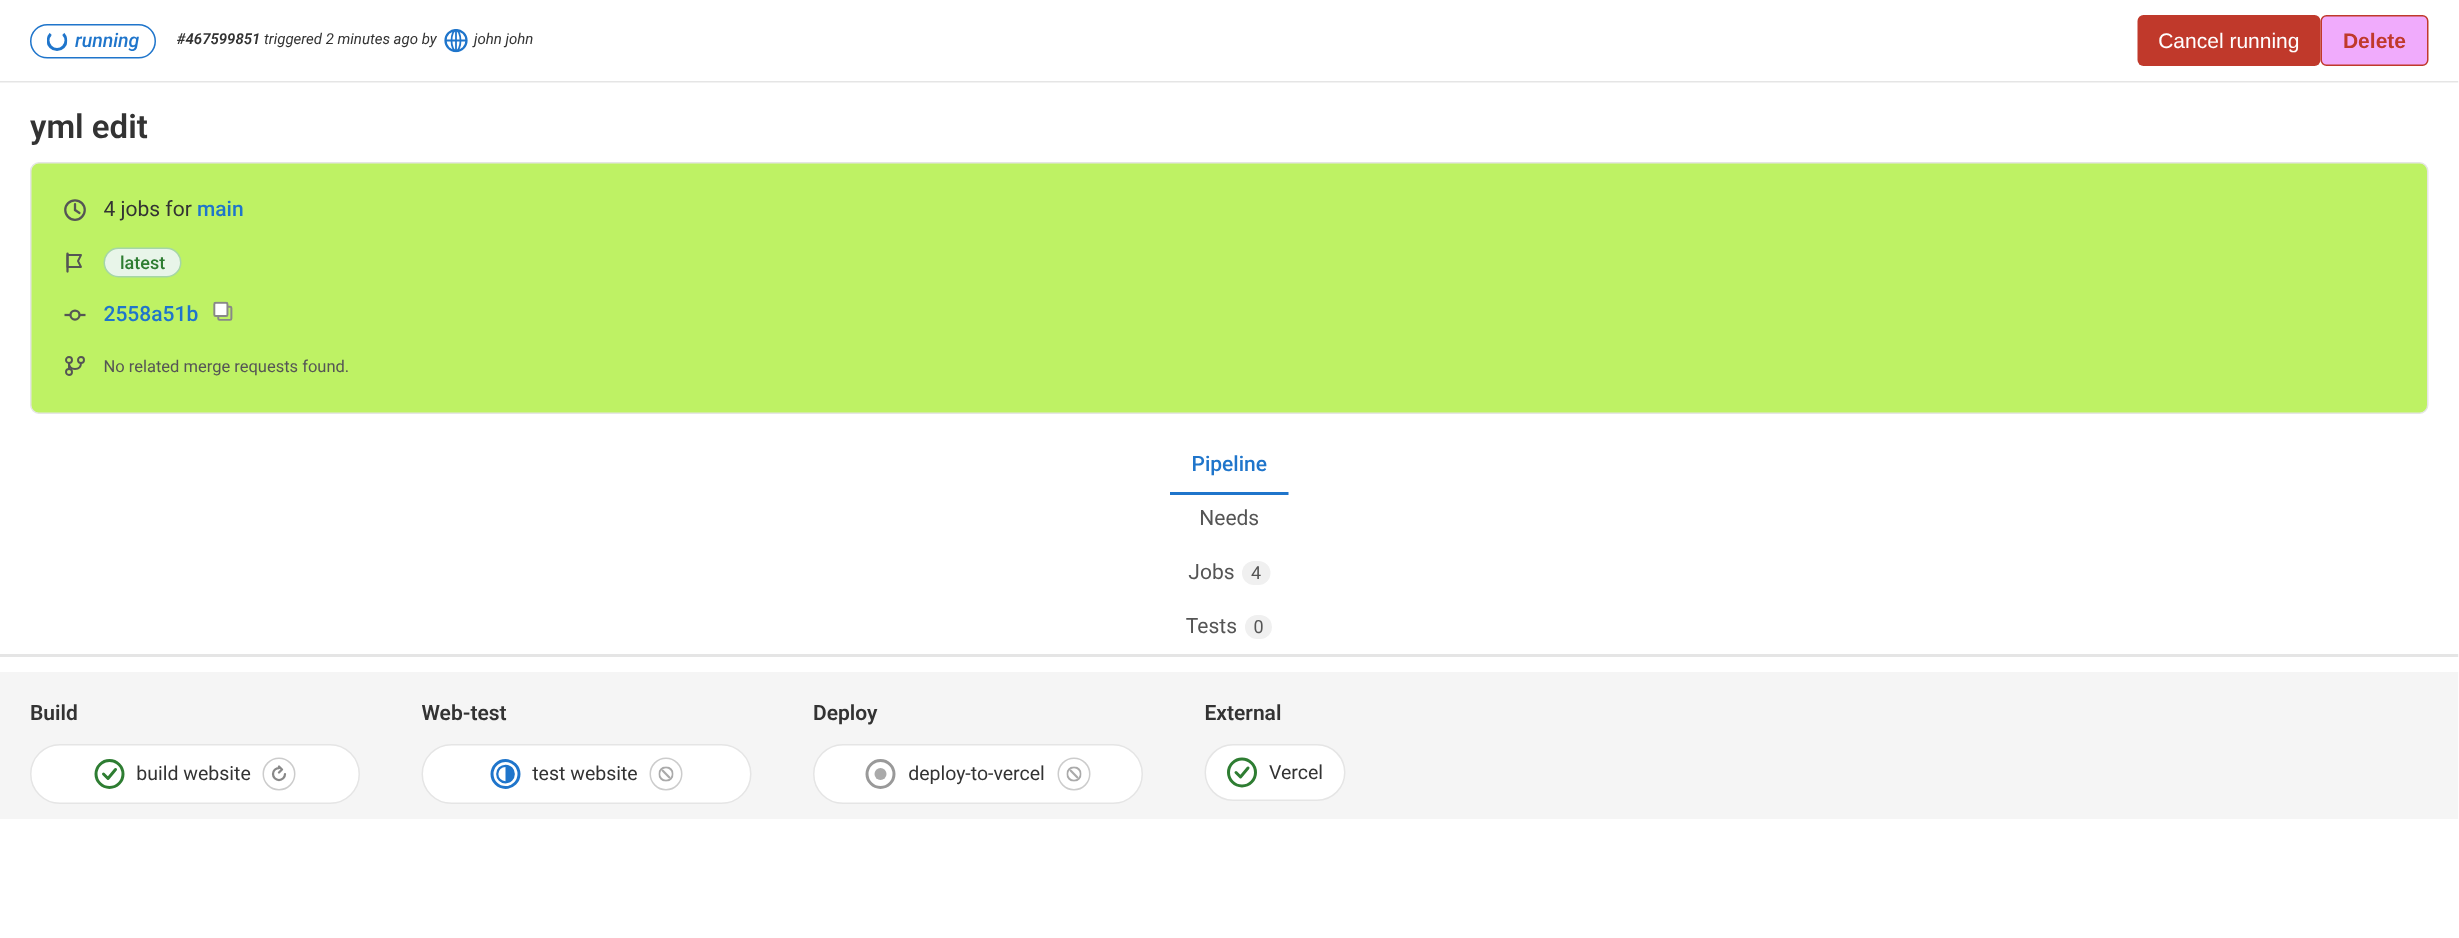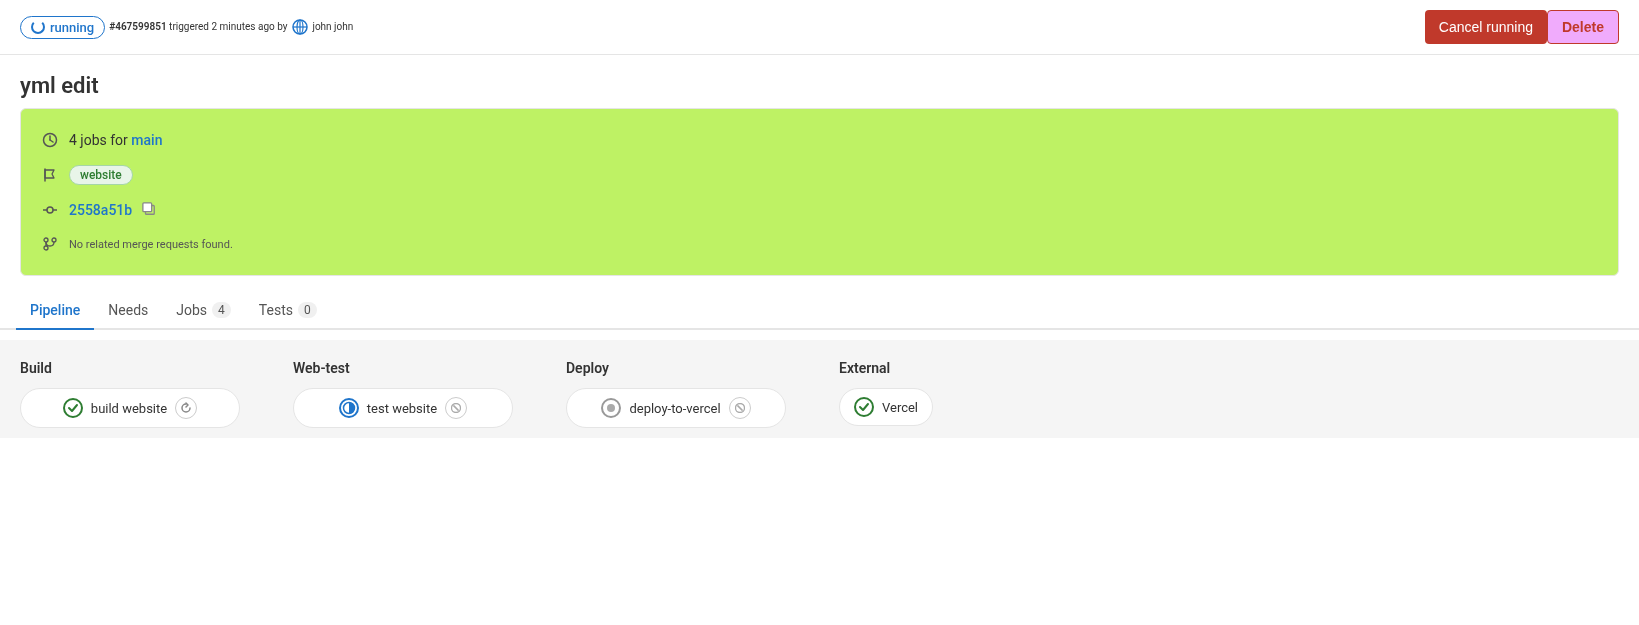--- a/index.html
+++ b/index.html
@@ -3,21 +3,21 @@
   <meta charset="utf-8">
   <style>
     * { box-sizing: border-box; margin: 0; padding: 0; }
     body { font-family: -apple-system, BlinkMacSystemFont, 'Segoe UI', Roboto, sans-serif; font-size: 14px; color: #333; background: #fff; }
 
     .top-bar {
       display: flex; align-items: center; justify-content: space-between;
       padding: 10px 20px; border-bottom: 1px solid #e5e5e5;
       background: #fff;
     }
-    .top-bar-left { display: flex; align-items: center; gap: 4px; }
+    .top-bar-left { display: flex; align-items: center; gap: 14px; font-style: italic; }
     .running-badge {
       display: inline-flex; align-items: center; gap: 5px;
       border: 1.5px solid #1f75cb; border-radius: 12px; padding: 3px 10px;
       color: #1f75cb; font-size: 13px; font-weight: 500;
     }
     .running-icon {
       width: 14px; height: 14px; border: 2px solid #1f75cb; border-radius: 50%;
       border-top-color: transparent; animation: spin 1s linear infinite; display: inline-block;
     }
     @keyframes spin { to { transform: rotate(360deg); } }
@@ -48,34 +48,34 @@
     .jobs-text { color: #333; font-size: 14px; }
     .branch-link { color: #1f75cb; text-decoration: none; font-weight: 500; }
     .latest-badge {
       background: #e8f5e9; color: #2e7d32; border: 1px solid #a5d6a7;
       border-radius: 10px; padding: 2px 10px; font-size: 12px; font-weight: 500;
     }
     .commit-link { color: #1f75cb; text-decoration: none; font-weight: 500; }
     .copy-icon { color: #888; cursor: pointer; font-size: 14px; }
     .merge-text { color: #555; font-size: 11px; }
 
-    .tabs { display: flex; align-items: center; gap: 0; padding: 0 16px; border-bottom: 2px solid #e5e5e5; margin: 0 0 10px; }
+    .tabs { display: flex; align-items: center; gap: 0; padding: 0 4px; border-bottom: 2px solid #e5e5e5; margin: 0 0 10px; flex-direction: column; }
     .tab {
       padding: 10px 14px; cursor: pointer; font-size: 14px; color: #555;
       border-bottom: 2px solid transparent; margin-bottom: -2px;
       display: flex; align-items: center; gap: 5px;
     }
     .tab.active { color: #1f75cb; border-bottom-color: #1f75cb; font-weight: 500; }
     .tab-count {
       background: #f0f0f0; border-radius: 8px; padding: 1px 6px;
       font-size: 12px; color: #555;
     }
 
     .pipeline-grid {
-      display: flex; gap: 13px; padding: 10px 20px; background: #f5f5f5;
+      display: flex; gap: 1px; padding: 10px 20px; background: #f5f5f5;
     }
     .pipeline-stage { flex: 0 0 260px; }
     .stage-title { font-weight: 600; font-size: 14px; padding: 10px 0 12px; color: #333; }
     .job-card {
       display: inline-flex; align-items: center; gap: 8px;
       background: #fff; border: 1px solid #e5e5e5; border-radius: 20px;
       padding: 8px 14px; font-size: 13px; color: #333;
       white-space: nowrap;
       justify-content: center;
     }
@@ -149,21 +149,21 @@
     </span>
   </div>
 
   <div class="info-row">
     <span class="icon-circle">
       <svg width="16" height="16" viewBox="0 0 16 16">
           <line x1="3" y1="2" x2="3" y2="14" stroke="#555" stroke-width="1.5" stroke-linecap="round"></line>
           <path d="M3 3 L12 3 L10 7 L12 11 L3 11 Z" fill="none" stroke="#555" stroke-width="1.3" stroke-linejoin="round"></path>
         </svg>
     </span>
-    <span class="latest-badge">website</span>
+    <span class="latest-badge">latest</span>
   </div>
 
   <div class="info-row">
     <span class="icon-circle">
       <svg width="16" height="16" viewBox="0 0 16 16">
           <circle cx="8" cy="8" r="3" fill="none" stroke="#555" stroke-width="1.5"></circle>
           <line x1="1" y1="8" x2="5" y2="8" stroke="#555" stroke-width="1.5"></line>
           <line x1="11" y1="8" x2="15" y2="8" stroke="#555" stroke-width="1.5"></line>
         </svg>
     </span>

